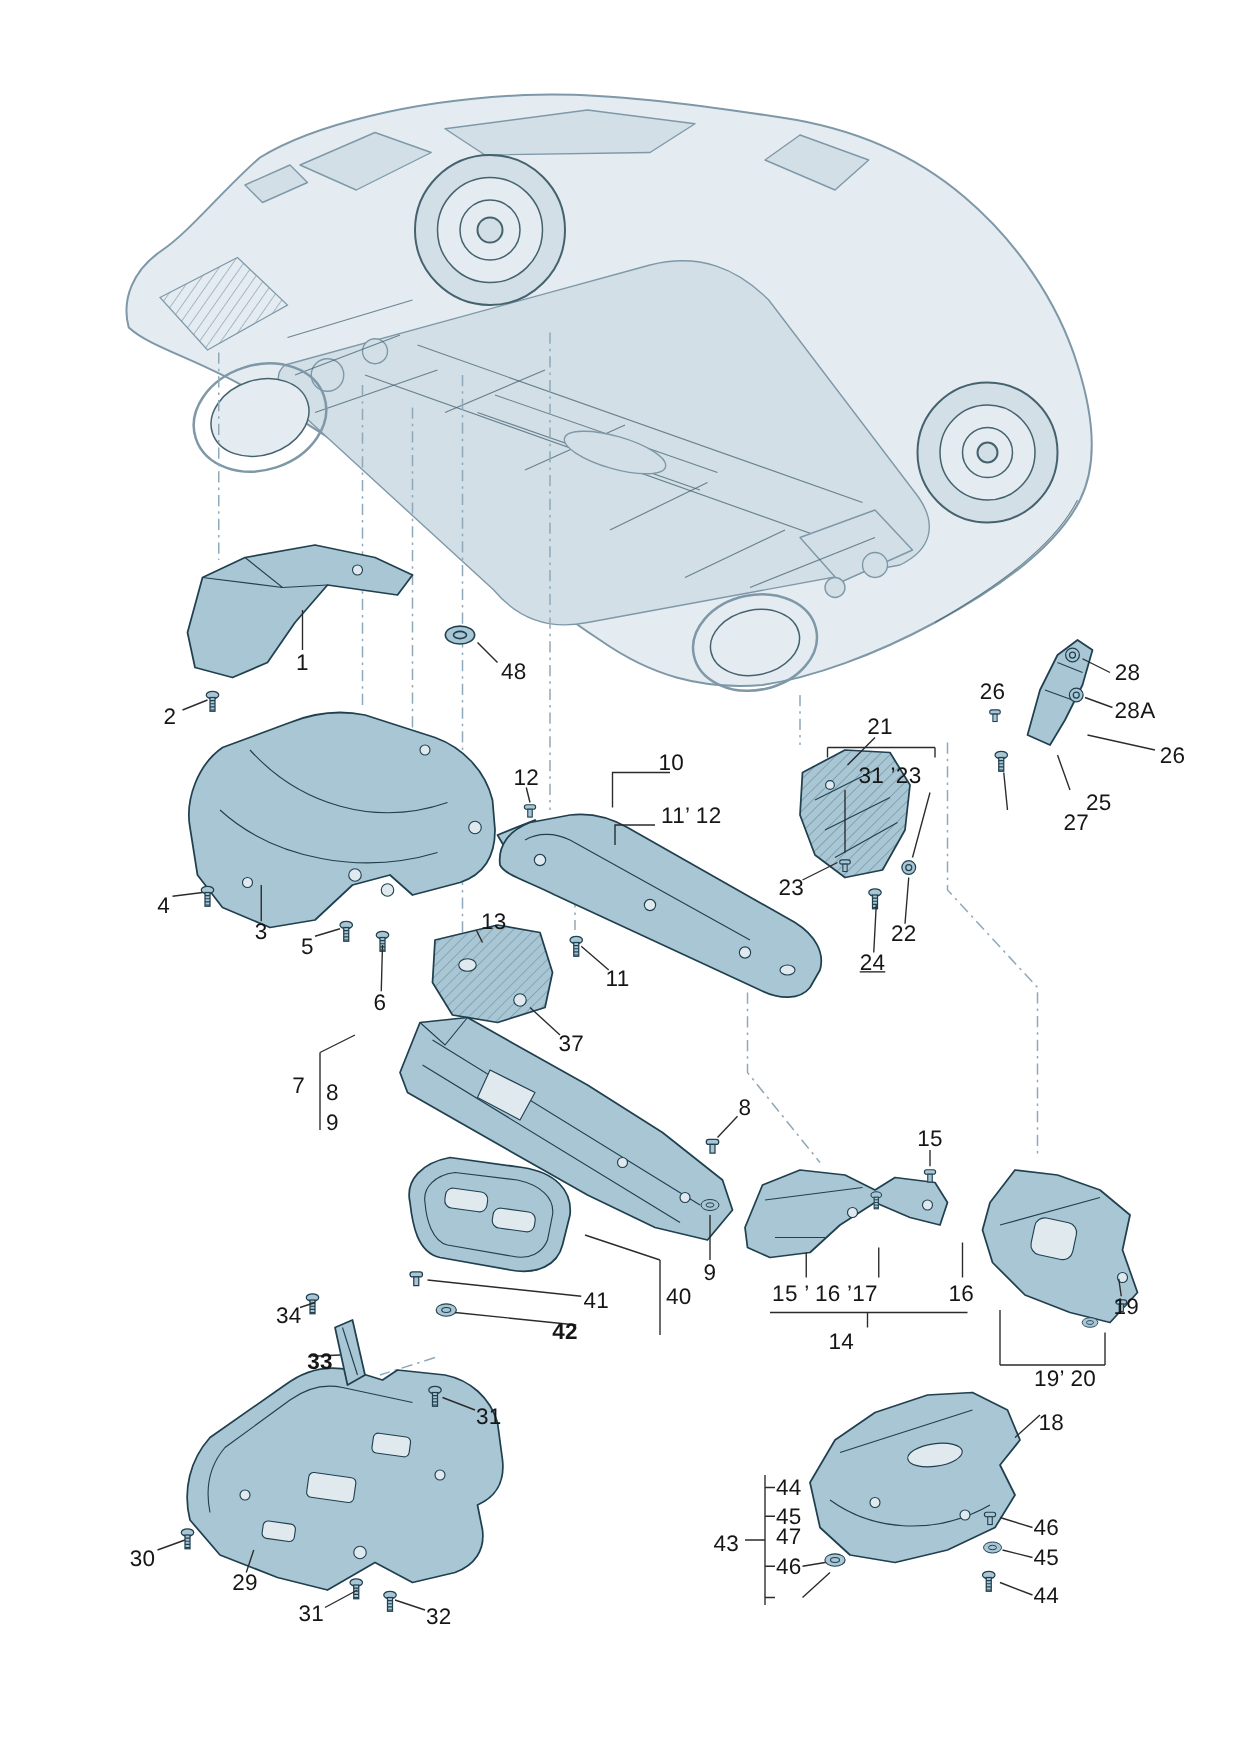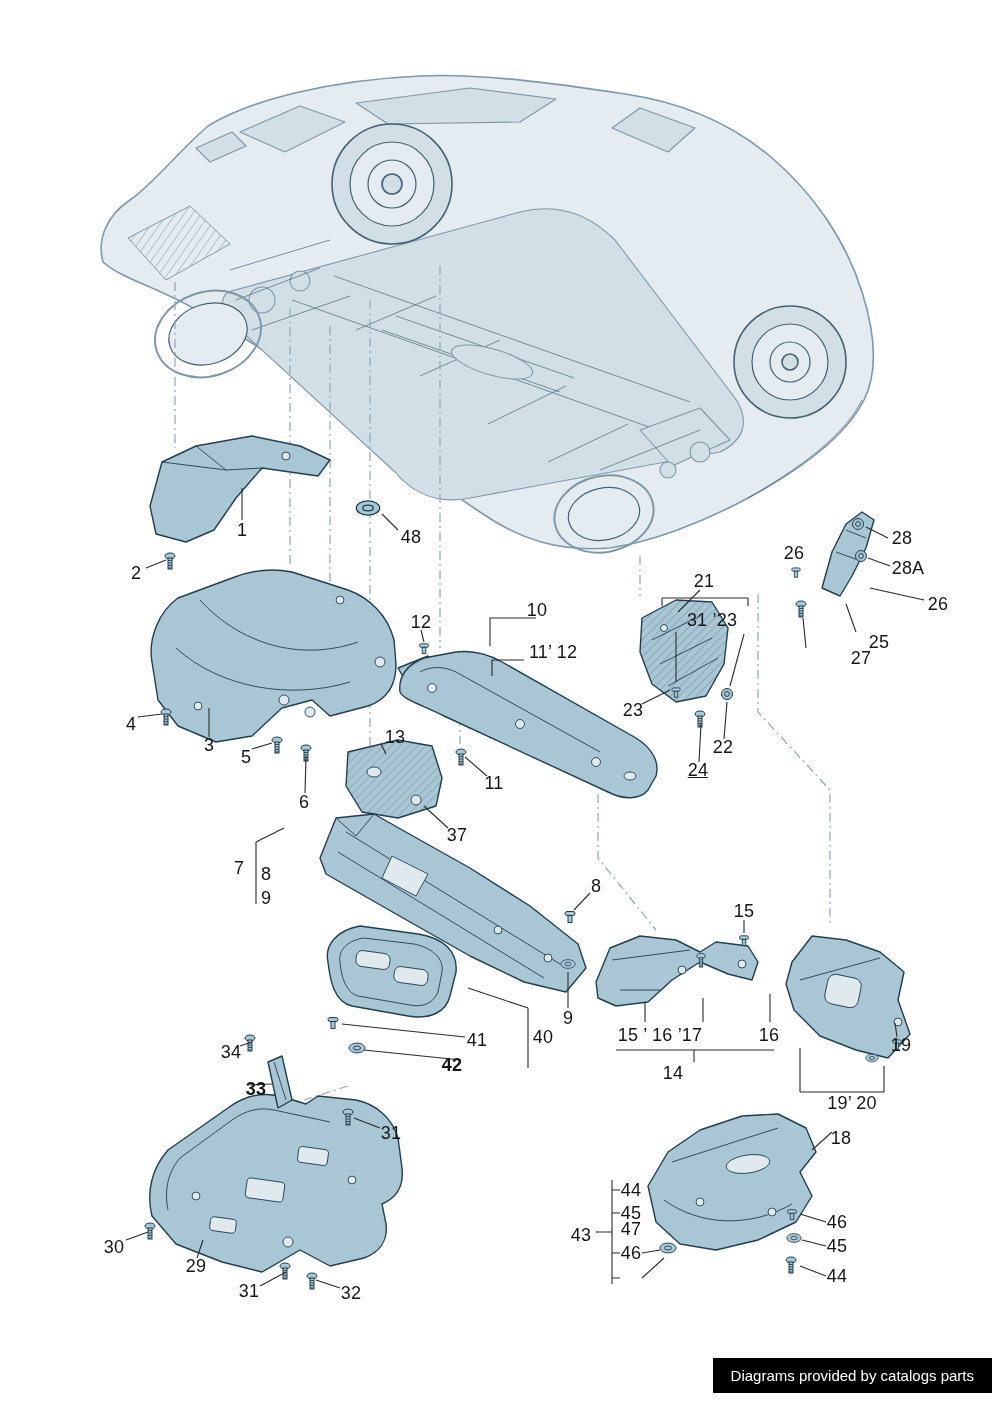--- a/index.html
+++ b/index.html
@@ -380,17 +380,14 @@
       <span class="callout" style="left: 837px; top: 1246px;">45</span>
       <span class="callout" style="left: 631px; top: 1253px;">46</span>
       <span class="callout" style="left: 837px; top: 1276px;">44</span>
       <span class="callout" style="left: 631px; top: 1229px;">47</span>
       <span class="callout" style="left: 114px; top: 1247px;">30</span>
       <span class="callout" style="left: 196px; top: 1266px;">29</span>
       <span class="callout" style="left: 249px; top: 1291px;">31</span>
       <span class="callout" style="left: 351px; top: 1293px;">32</span>
     </div>
 
-<div class="footer">
-  <span>Diagrams provided by catalogs parts</span>
+
 </div>
 
-</div>
-
 </body></html>

